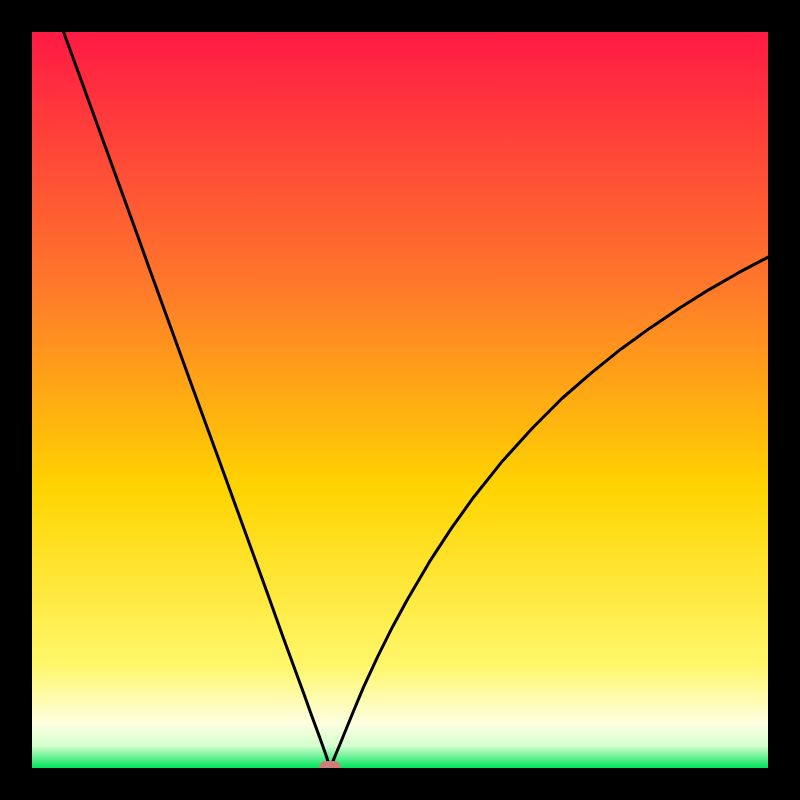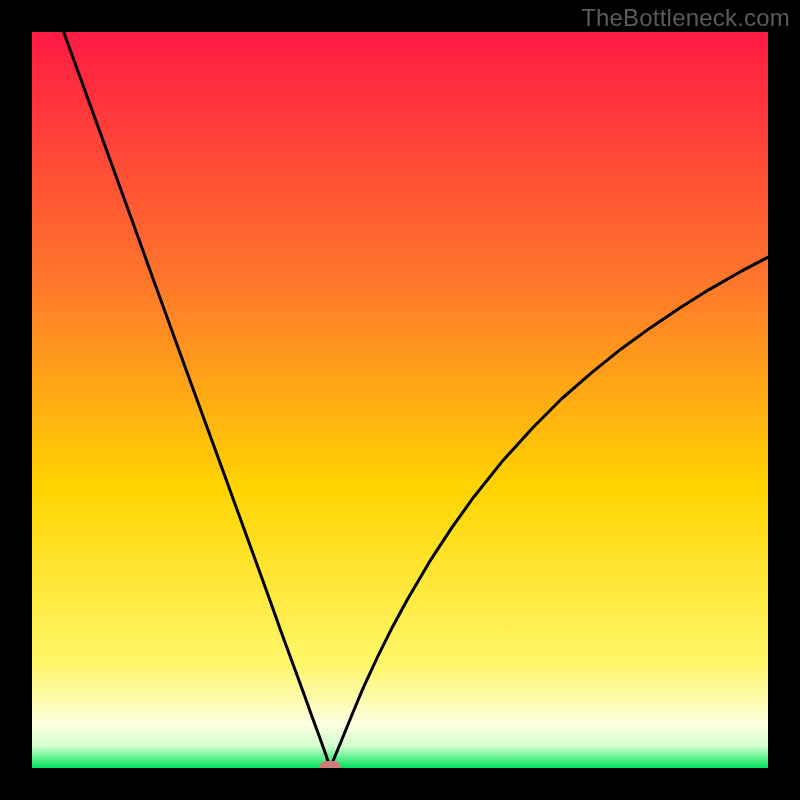--- a/index.html
+++ b/index.html
@@ -47,21 +47,20 @@
     border-radius: 7px;
     background: #cf7d78;
     z-index: 5;
     transform: translate(-50%, -50%);
   }
 </style>
 </head>
 <body>
 
 <div class="frame">
-  <div class="watermark">TheBottleneck.com</div>
 
   <div class="plot-wrap">
     <svg id="plot-svg" width="736" height="736" viewBox="0 0 736 736">
       <defs>
         <linearGradient id="bg-grad" x1="0" y1="0" x2="0" y2="1">
           <stop id="g0" offset="0%" stop-color="#ff1a44"></stop>
           <stop id="g1" offset="35%" stop-color="#ff7a2a"></stop>
           <stop id="g2" offset="62%" stop-color="#ffd400"></stop>
           <stop id="g3" offset="86%" stop-color="#fff76a"></stop>
           <stop id="g4" offset="94%" stop-color="#fdffe0"></stop>

